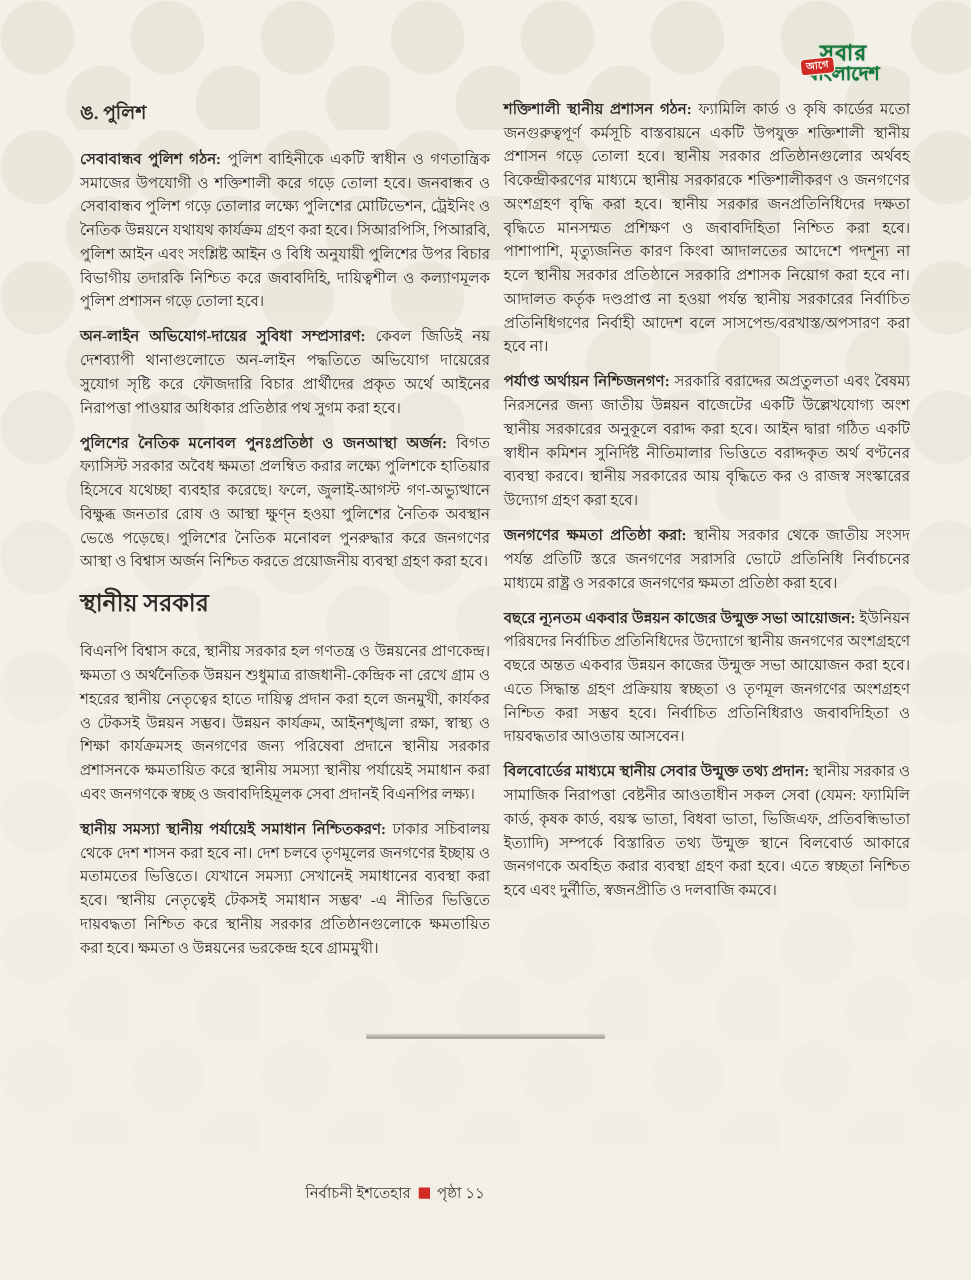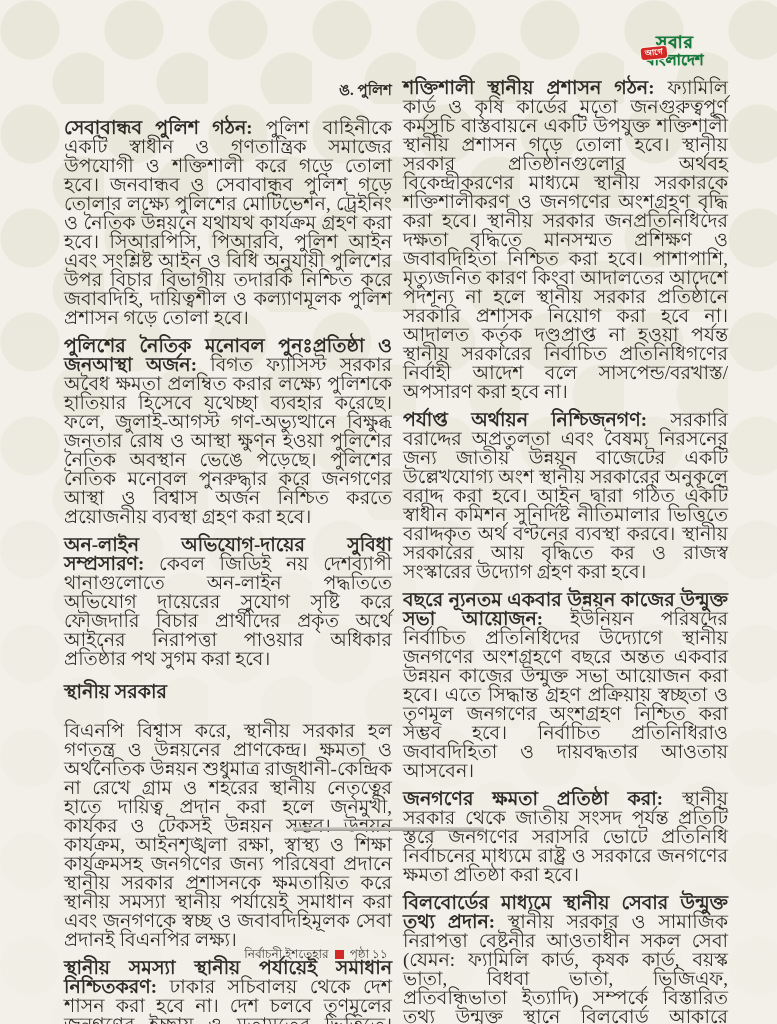--- a/index.html
+++ b/index.html
@@ -22,23 +22,23 @@
               text-shadow:0 0 1px #0e5c2b;}
   .logo-line2{display:block;font-size:15px;text-shadow:0 0 1px #0e5c2b;}
   .logo-badge{position:absolute;left:12px;top:13px;z-index:2;
               background:#d22b25;color:#ffffff;font-size:8px;line-height:10px;
               padding:1px 4px;border-radius:3px;transform:rotate(-6deg);
               box-shadow:0 0 0 1px #f7f5ec;}
   
   .col{position:absolute;top:78px;}
   .col-left{left:64px;width:328px;}
   .col-right{left:403px;width:325px;}
-  .doc-h{font-size:15px;font-weight:bold;text-align:right;margin:0 0 15px 0;}
+  .doc-h{font-size:15px;font-weight:bold;text-align:left;margin:0 0 15px 0;}
   .doc-sub{font-size:19px;font-weight:bold;margin:8px 0 12px 0;}
-  .para{margin:0 0 9px 0;font-size:19px;line-height:19px;text-align:justify;}
+  .para{margin:0 0 9px 0;font-size:12px;line-height:19px;text-align:justify;}
   .lead{font-weight:bold;}
   
   .divider{position:absolute;left:293px;top:827px;width:191px;height:4px;
            background:linear-gradient(180deg,#d8d6ce 0%,#b6b4ac 55%,#97958d 100%);
            border-radius:1px;}
   .footer{position:absolute;left:0;top:945px;width:632px;text-align:center;
           font-size:12px;color:#3a3833;}
   .footer-square{display:inline-block;width:9px;height:9px;background:#d22b25;
                  margin:0 6px;vertical-align:-1px;}
 </style>
@@ -54,26 +54,26 @@
   </div>
 
   <div class="col col-left">
     <h1 class="doc-h">ঙ. পুলিশ</h1>
 
     <p class="para">
       <b class="lead">সেবাবান্ধব পুলিশ গঠন:</b>
       <span>পুলিশ বাহিনীকে একটি স্বাধীন ও গণতান্ত্রিক সমাজের উপযোগী ও শক্তিশালী করে গড়ে তোলা হবে। জনবান্ধব ও সেবাবান্ধব পুলিশ গড়ে তোলার লক্ষ্যে পুলিশের মোটিভেশন, ট্রেইনিং ও নৈতিক উন্নয়নে যথাযথ কার্যক্রম গ্রহণ করা হবে। সিআরপিসি, পিআরবি, পুলিশ আইন এবং সংশ্লিষ্ট আইন ও বিধি অনুযায়ী পুলিশের উপর বিচার বিভাগীয় তদারকি নিশ্চিত করে জবাবদিহি, দায়িত্বশীল ও কল্যাণমূলক পুলিশ প্রশাসন গড়ে তোলা হবে।</span>
     </p>
     <p class="para">
+      <b class="lead">অন-লাইন অভিযোগ-দায়ের সুবিধা সম্প্রসারণ:</b>
+      <span>কেবল জিডিই নয় দেশব্যাপী থানাগুলোতে অন-লাইন পদ্ধতিতে অভিযোগ দায়েরের সুযোগ সৃষ্টি করে ফৌজদারি বিচার প্রার্থীদের প্রকৃত অর্থে আইনের নিরাপত্তা পাওয়ার অধিকার প্রতিষ্ঠার পথ সুগম করা হবে।</span>
+    </p>
+    <p class="para">
       <b class="lead">পুলিশের নৈতিক মনোবল পুনঃপ্রতিষ্ঠা ও জনআস্থা অর্জন:</b>
       <span>বিগত ফ্যাসিস্ট সরকার অবৈধ ক্ষমতা প্রলম্বিত করার লক্ষ্যে পুলিশকে হাতিয়ার হিসেবে যথেচ্ছা ব্যবহার করেছে। ফলে, জুলাই-আগস্ট গণ-অভ্যুত্থানে বিক্ষুব্ধ জনতার রোষ ও আস্থা ক্ষুণ্ন হওয়া পুলিশের নৈতিক অবস্থান ভেঙে পড়েছে। পুলিশের নৈতিক মনোবল পুনরুদ্ধার করে জনগণের আস্থা ও বিশ্বাস অর্জন নিশ্চিত করতে প্রয়োজনীয় ব্যবস্থা গ্রহণ করা হবে।</span>
-    </p>
-    <p class="para">
-      <b class="lead">অন-লাইন অভিযোগ-দায়ের সুবিধা সম্প্রসারণ:</b>
-      <span>কেবল জিডিই নয় দেশব্যাপী থানাগুলোতে অন-লাইন পদ্ধতিতে অভিযোগ দায়েরের সুযোগ সৃষ্টি করে ফৌজদারি বিচার প্রার্থীদের প্রকৃত অর্থে আইনের নিরাপত্তা পাওয়ার অধিকার প্রতিষ্ঠার পথ সুগম করা হবে।</span>
     </p>
 
     <h2 class="doc-sub">স্থানীয় সরকার</h2>
 
     <p class="para">
       <span>বিএনপি বিশ্বাস করে, স্থানীয় সরকার হল গণতন্ত্র ও উন্নয়নের প্রাণকেন্দ্র। ক্ষমতা ও অর্থনৈতিক উন্নয়ন শুধুমাত্র রাজধানী-কেন্দ্রিক না রেখে গ্রাম ও শহরের স্থানীয় নেতৃত্বের হাতে দায়িত্ব প্রদান করা হলে জনমুখী, কার্যকর ও টেকসই উন্নয়ন সম্ভব। উন্নয়ন কার্যক্রম, আইনশৃঙ্খলা রক্ষা, স্বাস্থ্য ও শিক্ষা কার্যক্রমসহ জনগণের জন্য পরিষেবা প্রদানে স্থানীয় সরকার প্রশাসনকে ক্ষমতায়িত করে স্থানীয় সমস্যা স্থানীয় পর্যায়েই সমাধান করা এবং জনগণকে স্বচ্ছ ও জবাবদিহিমূলক সেবা প্রদানই বিএনপির লক্ষ্য।</span>
     </p>
     <p class="para">
       <b class="lead">স্থানীয় সমস্যা স্থানীয় পর্যায়েই সমাধান নিশ্চিতকরণ:</b>
       <span>ঢাকার সচিবালয় থেকে দেশ শাসন করা হবে না। দেশ চলবে তৃণমূলের জনগণের ইচ্ছায় ও মতামতের ভিত্তিতে। যেখানে সমস্যা সেখানেই সমাধানের ব্যবস্থা করা হবে। 'স্থানীয় নেতৃত্বেই টেকসই সমাধান সম্ভব' -এ নীতির ভিত্তিতে দায়বদ্ধতা নিশ্চিত করে স্থানীয় সরকার প্রতিষ্ঠানগুলোকে ক্ষমতায়িত করা হবে। ক্ষমতা ও উন্নয়নের ভরকেন্দ্র হবে গ্রামমুখী।</span>
@@ -83,26 +83,26 @@
   <div class="col col-right">
     <p class="para">
       <b class="lead">শক্তিশালী স্থানীয় প্রশাসন গঠন:</b>
       <span>ফ্যামিলি কার্ড ও কৃষি কার্ডের মতো জনগুরুত্বপূর্ণ কর্মসূচি বাস্তবায়নে একটি উপযুক্ত শক্তিশালী স্থানীয় প্রশাসন গড়ে তোলা হবে। স্থানীয় সরকার প্রতিষ্ঠানগুলোর অর্থবহ বিকেন্দ্রীকরণের মাধ্যমে স্থানীয় সরকারকে শক্তিশালীকরণ ও জনগণের অংশগ্রহণ বৃদ্ধি করা হবে। স্থানীয় সরকার জনপ্রতিনিধিদের দক্ষতা বৃদ্ধিতে মানসম্মত প্রশিক্ষণ ও জবাবদিহিতা নিশ্চিত করা হবে। পাশাপাশি, মৃত্যুজনিত কারণ কিংবা আদালতের আদেশে পদশূন্য না হলে স্থানীয় সরকার প্রতিষ্ঠানে সরকারি প্রশাসক নিয়োগ করা হবে না। আদালত কর্তৃক দণ্ডপ্রাপ্ত না হওয়া পর্যন্ত স্থানীয় সরকারের নির্বাচিত প্রতিনিধিগণের নির্বাহী আদেশ বলে সাসপেন্ড/বরখাস্ত/অপসারণ করা হবে না।</span>
     </p>
     <p class="para">
       <b class="lead">পর্যাপ্ত অর্থায়ন নিশ্চিজনগণ:</b>
       <span>সরকারি বরাদ্দের অপ্রতুলতা এবং বৈষম্য নিরসনের জন্য জাতীয় উন্নয়ন বাজেটের একটি উল্লেখযোগ্য অংশ স্থানীয় সরকারের অনুকূলে বরাদ্দ করা হবে। আইন দ্বারা গঠিত একটি স্বাধীন কমিশন সুনির্দিষ্ট নীতিমালার ভিত্তিতে বরাদ্দকৃত অর্থ বণ্টনের ব্যবস্থা করবে। স্থানীয় সরকারের আয় বৃদ্ধিতে কর ও রাজস্ব সংস্কারের উদ্যোগ গ্রহণ করা হবে।</span>
     </p>
     <p class="para">
+      <b class="lead">জনগণের ক্ষমতা প্রতিষ্ঠা করা:</b>
+      <span>স্থানীয় সরকার থেকে জাতীয় সংসদ পর্যন্ত প্রতিটি স্তরে জনগণের সরাসরি ভোটে প্রতিনিধি নির্বাচনের মাধ্যমে রাষ্ট্র ও সরকারে জনগণের ক্ষমতা প্রতিষ্ঠা করা হবে।</span>
+    </p>
+    <p class="para">
       <b class="lead">বছরে ন্যূনতম একবার উন্নয়ন কাজের উন্মুক্ত সভা আয়োজন:</b>
       <span>ইউনিয়ন পরিষদের নির্বাচিত প্রতিনিধিদের উদ্যোগে স্থানীয় জনগণের অংশগ্রহণে বছরে অন্তত একবার উন্নয়ন কাজের উন্মুক্ত সভা আয়োজন করা হবে। এতে সিদ্ধান্ত গ্রহণ প্রক্রিয়ায় স্বচ্ছতা ও তৃণমূল জনগণের অংশগ্রহণ নিশ্চিত করা সম্ভব হবে। নির্বাচিত প্রতিনিধিরাও জবাবদিহিতা ও দায়বদ্ধতার আওতায় আসবেন।</span>
-    </p>
-    <p class="para">
-      <b class="lead">জনগণের ক্ষমতা প্রতিষ্ঠা করা:</b>
-      <span>স্থানীয় সরকার থেকে জাতীয় সংসদ পর্যন্ত প্রতিটি স্তরে জনগণের সরাসরি ভোটে প্রতিনিধি নির্বাচনের মাধ্যমে রাষ্ট্র ও সরকারে জনগণের ক্ষমতা প্রতিষ্ঠা করা হবে।</span>
     </p>
     <p class="para">
       <b class="lead">বিলবোর্ডের মাধ্যমে স্থানীয় সেবার উন্মুক্ত তথ্য প্রদান:</b>
       <span>স্থানীয় সরকার ও সামাজিক নিরাপত্তা বেষ্টনীর আওতাধীন সকল সেবা (যেমন: ফ্যামিলি কার্ড, কৃষক কার্ড, বয়স্ক ভাতা, বিধবা ভাতা, ভিজিএফ, প্রতিবন্ধিভাতা ইত্যাদি) সম্পর্কে বিস্তারিত তথ্য উন্মুক্ত স্থানে বিলবোর্ড আকারে জনগণকে অবহিত করার ব্যবস্থা গ্রহণ করা হবে। এতে স্বচ্ছতা নিশ্চিত হবে এবং দুর্নীতি, স্বজনপ্রীতি ও দলবাজি কমবে।</span>
     </p>
   </div>
 
   <div class="divider"></div>
 
   <div class="footer">

